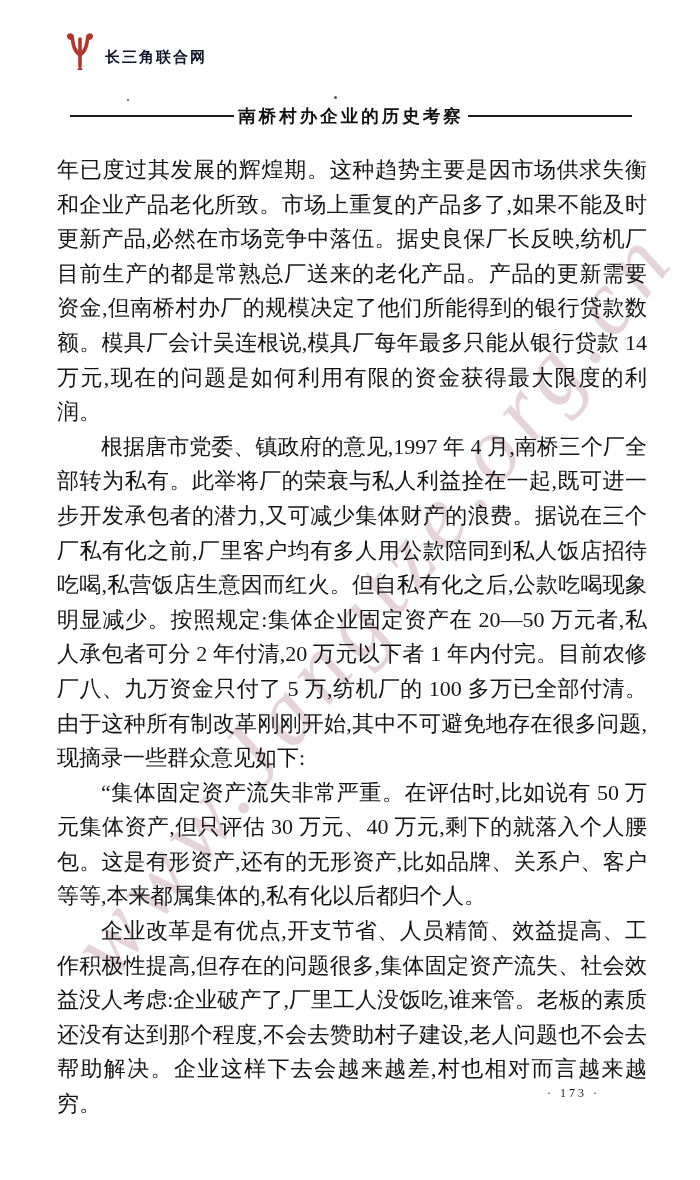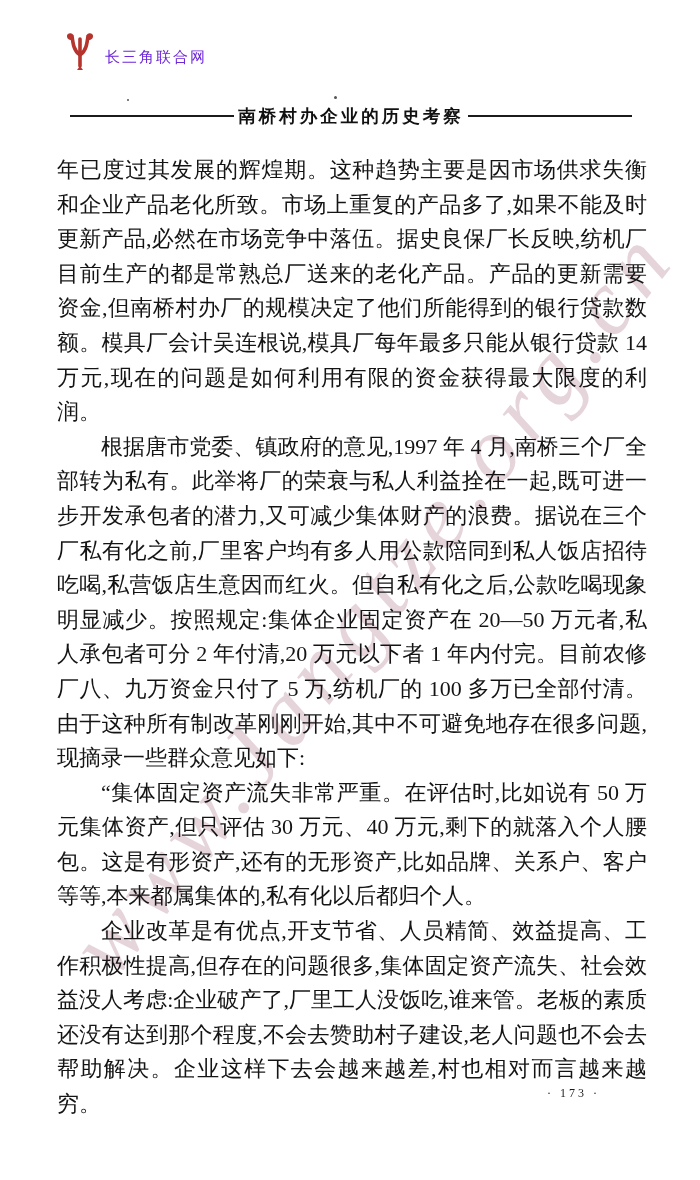--- a/index.html
+++ b/index.html
@@ -13,21 +13,21 @@
     color:#141414;
   }
   
   .site-header{
     position:absolute;top:32px;left:64px;
     display:flex;align-items:center;gap:9px;
   }
   .logo-mark{width:32px;height:40px;display:block;}
   .site-name{
     font-family:"Liberation Sans","DejaVu Sans",sans-serif;
-    font-weight:normal;font-size:15px;letter-spacing:2px;color:#6d28d9;
+    font-weight:bold;font-size:15px;letter-spacing:2px;color:#0f172a;
     padding-top:10px;
   }
   
   .title-row{
     position:absolute;top:104px;left:70px;width:562px;
     display:flex;align-items:center;gap:4px;
   }
   .title-rule{flex:1;height:2px;background:#1b1b1b;}
   .doc-title{
     font-size:17.5px;font-weight:600;letter-spacing:3px;

